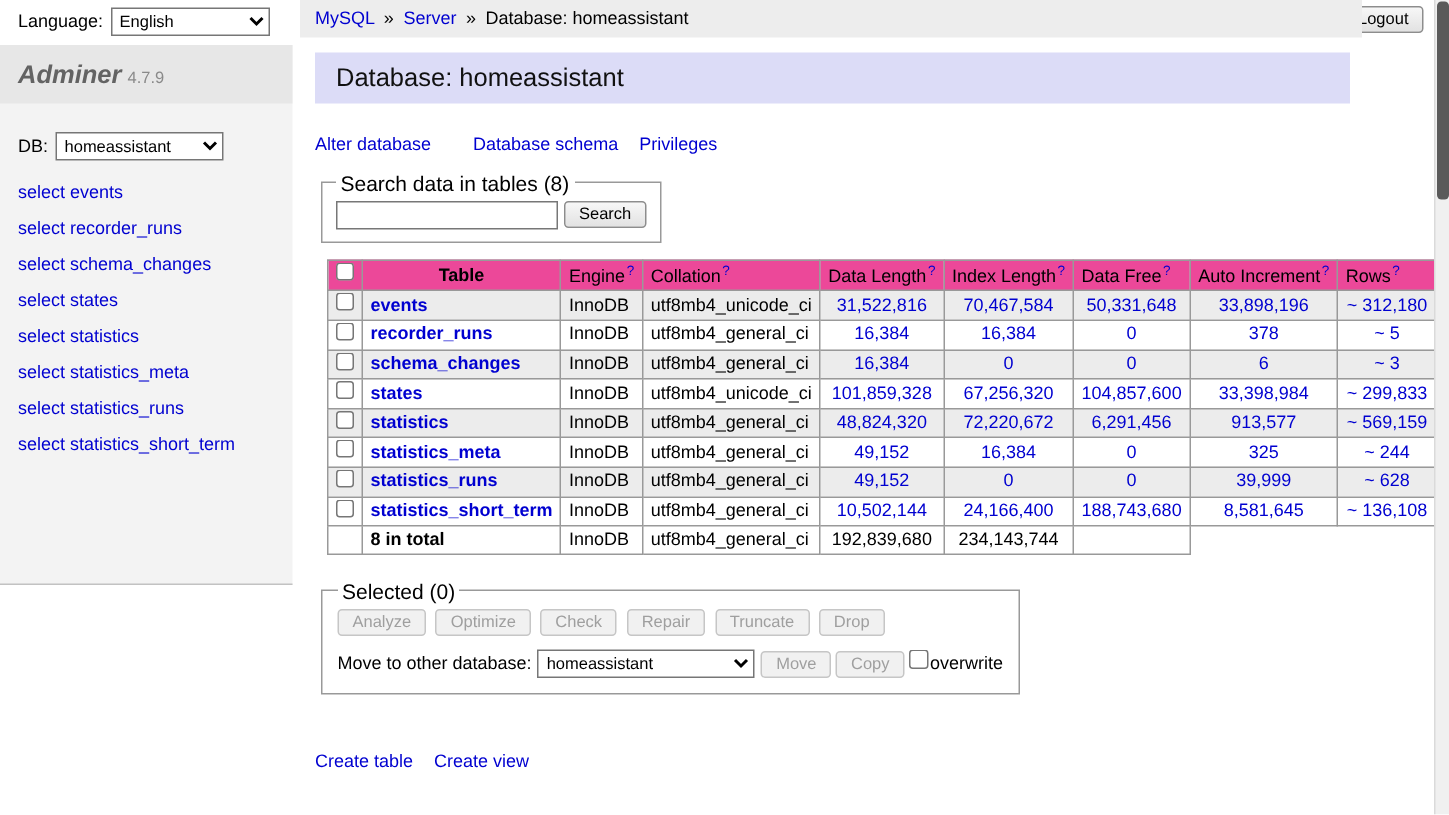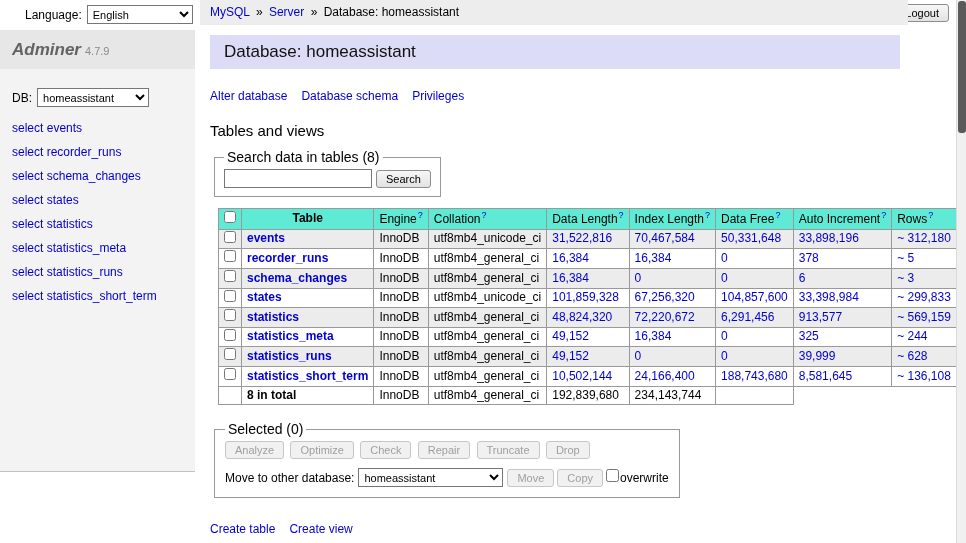--- a/index.html
+++ b/index.html
@@ -15,33 +15,33 @@
   button {
     background:linear-gradient(#f7f7f7,#e2e2e2);
     border:1px solid #8d8d8d; border-radius:3px;
     padding:2px 9px; color:#000; cursor:pointer;
   }
   button:disabled { background:#f1f1f1; border-color:#c6c6c6; color:#9f9f9f; cursor:default; }
   select { border:1px solid #767676; background:#fff; height:19px; padding:0 1px; }
   input[type=text] { border:1px solid #777; background:#fff; height:19px; padding:2px 4px; }
 
   
-  .lang-bar { position:absolute; top:5px; left:25px; }
+  .lang-bar { position:absolute; top:5px; left:12px; }
   .lang-bar label { margin-right:5px; font-size:12px; }
   .lang-bar select { width:106px; }
   .logout-btn { position:absolute; top:4px; right:17px; }
   .breadcrumb {
     position:absolute; left:200px; top:0; width:708px; height:25px;
     background:#ededed; padding:5px 10px; white-space:nowrap;
   }
   .breadcrumb .sep { color:#000; margin:0 3px; }
 
   
   .sidebar {
-    position:absolute; top:30px; left:0; width:195px; height:442px;
+    position:absolute; top:30px; left:0; width:195px; height:360px;
     background:#f3f3f3; border-bottom:1px solid #c2c2c2;
   }
   .sidebar h1 {
     background:#e7e7e7; padding:9px 12px 8px;
     font-size:17px; font-weight:bold; font-style:italic; color:#636363;
   }
   .sidebar h1 .version { font-size:11px; font-weight:normal; font-style:normal; color:#8a8a8a; margin-left:4px; }
   .db-row { margin:19px 12px 0; }
   .db-row label { margin-right:5px; }
   .db-row select { width:112px; }
@@ -66,33 +66,33 @@
     border:1px solid #999; padding:3px 9px 8px;
   }
   fieldset legend { font-size:14px; padding:0 3px; }
   .search-fs input { width:148px; margin-right:4px; }
 
   table.tables { border-collapse:collapse; margin:11px 0 0 8px; font-size:12px; }
   .tables th, .tables td {
     border:1px solid #999; padding:1px 5px; height:17px;
     white-space:nowrap; font-weight:normal; text-align:left; vertical-align:middle;
   }
-  .tables thead th, .tables thead td { background:#5eead4; }
+  .tables thead th, .tables thead td { background:#ec4899; }
   .tables thead th.thname { font-weight:bold; text-align:center; min-width:112px; }
   .tables .check { text-align:center; width:21px; }
-  .tables .num { text-align:left; min-width:66px; }
+  .tables .num { text-align:center; min-width:66px; }
   .tables tbody th.tname a { font-weight:bold; }
   .tables tbody tr:nth-child(odd) td, .tables tbody tr:nth-child(odd) th { background:#ececec; }
   .tables tfoot .total { font-weight:bold; }
   .tables td.noborder { border:none; background:#fff; }
   .tables sup { font-size:9px; color:#0000d0; margin-left:1px; }
   .tables input[type=checkbox] { width:12px; height:12px; }
 
   .selected-fs {
-    display:inline-block; margin:15px 0 4px 4px; min-width:395px;
+    display:inline-block; margin:15px 0 17px 4px; min-width:395px;
     border:1px solid #999; padding:3px 10px 10px;
   }
   .btn-row button { margin-right:3px;text-align:center; }
   .move-row { margin-top:9px; white-space:nowrap; }
   .move-row select { width:145px; margin:0 4px; }
   .move-row button { margin-right:3px; }
   .move-row label { margin-left:1px; }
 
   
   .scrollbar {
@@ -134,24 +134,23 @@
   <p><a>select</a> <a>statistics_meta</a></p>
   <p><a>select</a> <a>statistics_runs</a></p>
   <p><a>select</a> <a>statistics_short_term</a></p>
     </div>
 </aside>
 
 <div class="main">
   <h2 class="page-title">Database: homeassistant</h2>
   <div class="content">
     <p class="actions">
-      <a style="margin-right: 14px;">Alter database</a><a style="margin-right: 14px;">Database schema</a><a style="margin-right: 14px;">Privileges</a>
+      <a style="margin-right: 28px;">Alter database</a><a style="margin-right: 14px;">Database schema</a><a style="margin-right: 14px;">Privileges</a>
     </p>
 
-    <h3>Tables and views</h3>
 
     <fieldset class="search-fs">
       <legend>Search data in tables (8)</legend>
       <input type="text" value="" style=""><button>Search</button>
     </fieldset>
 
     <table class="tables">
       <thead>
         <tr>
           <td class="check"><input type="checkbox" style=""></td>

